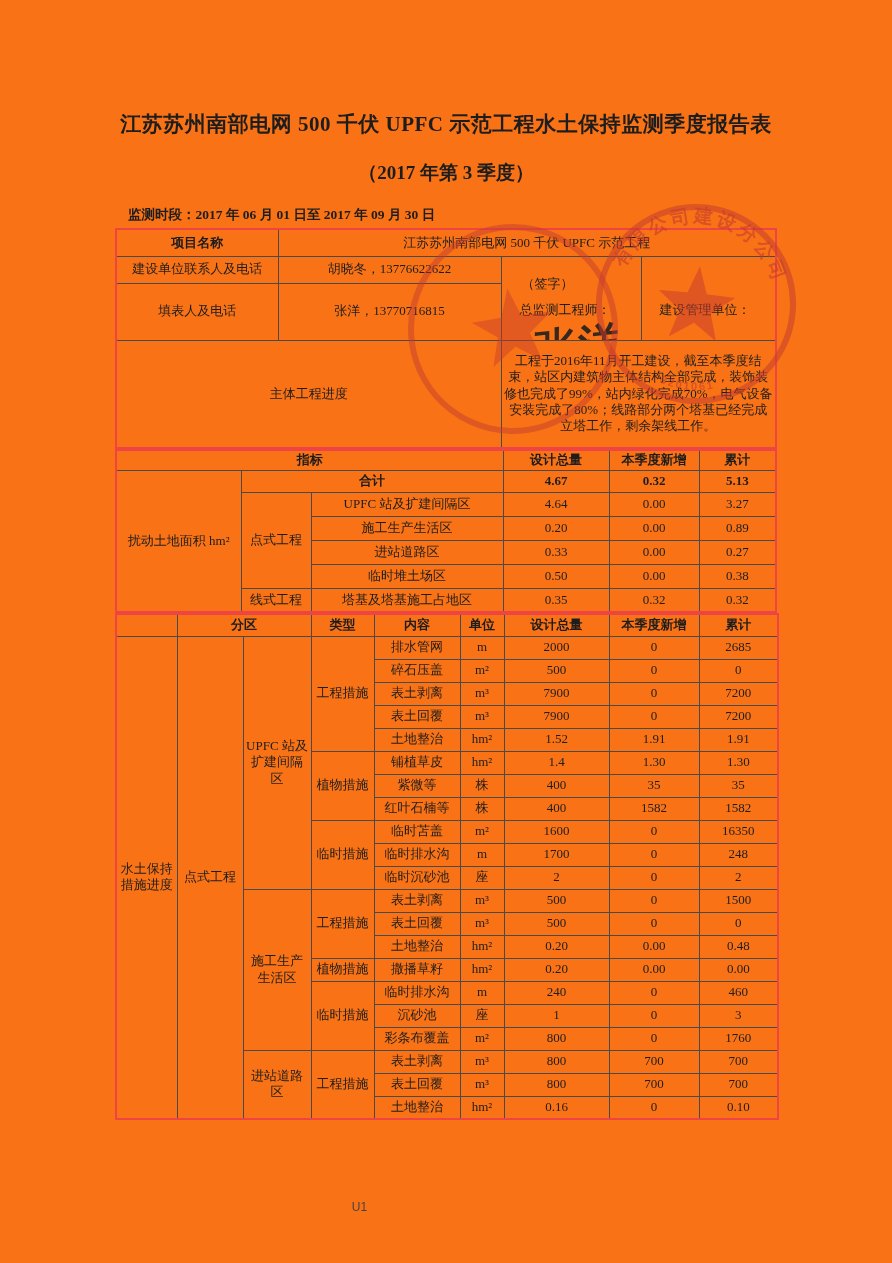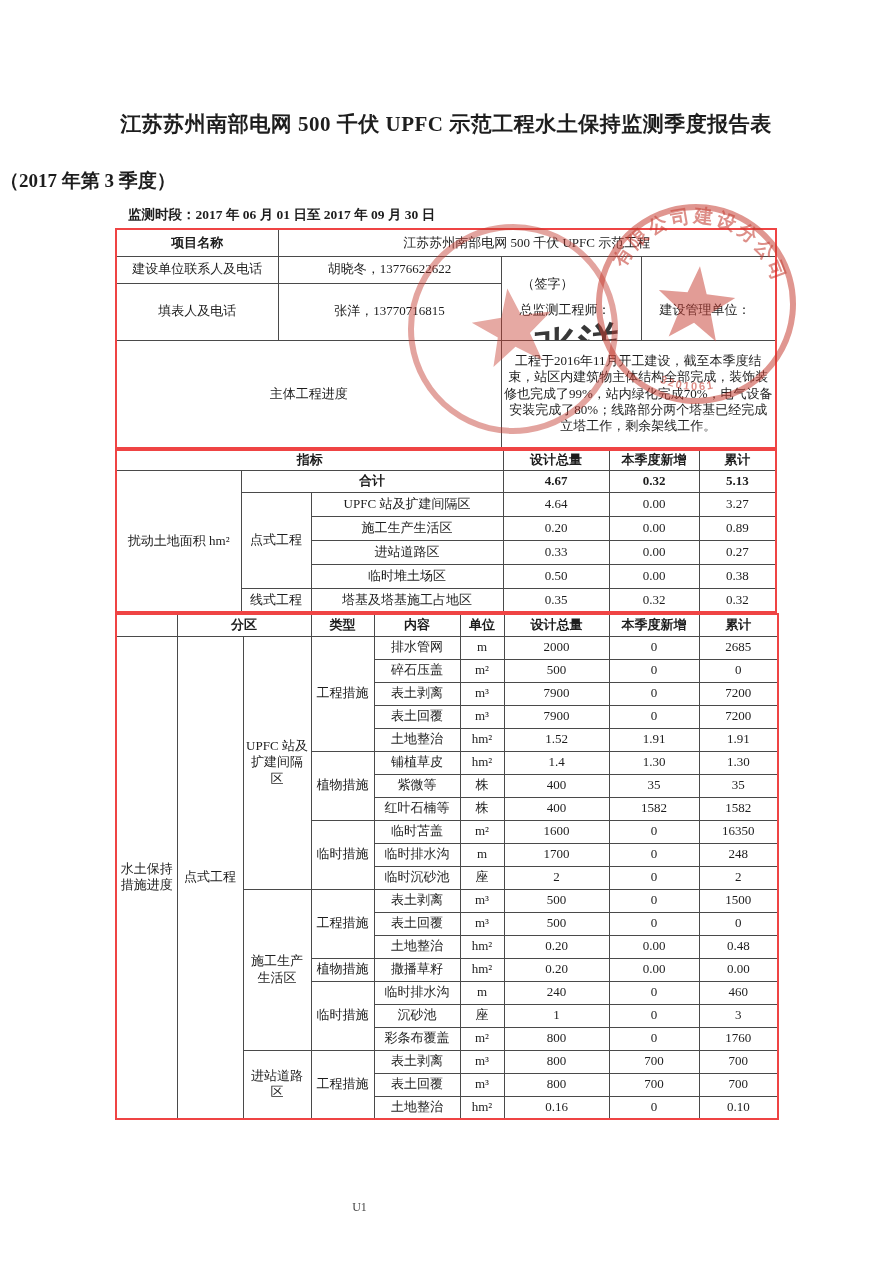--- a/index.html
+++ b/index.html
@@ -1,27 +1,27 @@
 <!DOCTYPE html>
 <html><head>
 <meta charset="utf-8">
 <style>
   html,body{margin:0;padding:0;background:#e8e8e6;}
   .page{
     position:relative;width:892px;height:1263px;margin:0 auto;
-    background:#ffffff;overflow:hidden;
+    background:#f97316;overflow:hidden;
     font-family:"Liberation Serif","DejaVu Serif",serif;color:#1d1d1d;
   }
   .title{
     position:absolute;top:110px;left:0;width:892px;text-align:center;
     font-size:21px;font-weight:bold;letter-spacing:.5px;
   }
   .subtitle{
-    position:absolute;top:160px;left:0;width:892px;
-    font-size:19px;font-weight:bold;margin-top:8px;
+    position:absolute;top:160px;left:0;width:892px;text-align:center;
+    font-size:19px;font-weight:bold;
   }
   .period{
     position:absolute;top:206px;left:128px;font-size:13.5px;font-weight:bold;
   }
   .tables{position:absolute;left:115px;top:228px;width:662px;}
   table.doc{
     border-collapse:collapse;table-layout:fixed;width:662px;
     border:2px solid #ef4444;
   }
   table.doc td{
@@ -36,21 +36,21 @@
   .sign-label{position:absolute;top:4px;left:16px;font-size:13px;white-space:nowrap;}
   .signature{
     position:absolute;top:22px;left:30px;font-size:42px;font-weight:bold;
     transform:rotate(-6deg) skewX(-6deg);letter-spacing:2px;opacity:.88;
     font-family:"DejaVu Serif",serif;
   }
   .sign-note{position:absolute;bottom:6px;left:18px;font-size:13px;}
   .stamp{position:absolute;pointer-events:none;filter:blur(.4px);opacity:.92;}
   .footer-note{
     position:absolute;top:1200px;left:0;width:719px;text-align:center;
-    font-size:12px;color:#454545;font-family:Liberation Serif, serif;
+    font-size:12px;color:#454545;font-family:Liberation Sans, sans-serif;
   }
   tr.hA1{height:27px;} tr.hA2{height:27px;padding-left:12px;} tr.hA3{height:57px;} tr.hA4{height:108px;}
   tr.hB0{height:20px;} tr.hB1{height:22px;} tr.hBr{height:24px;}
   tr.hC0{height:22px;} #measures-body tr{height:23px;}
 </style>
 </head>
 <body>
 
 <div class="page">
 

